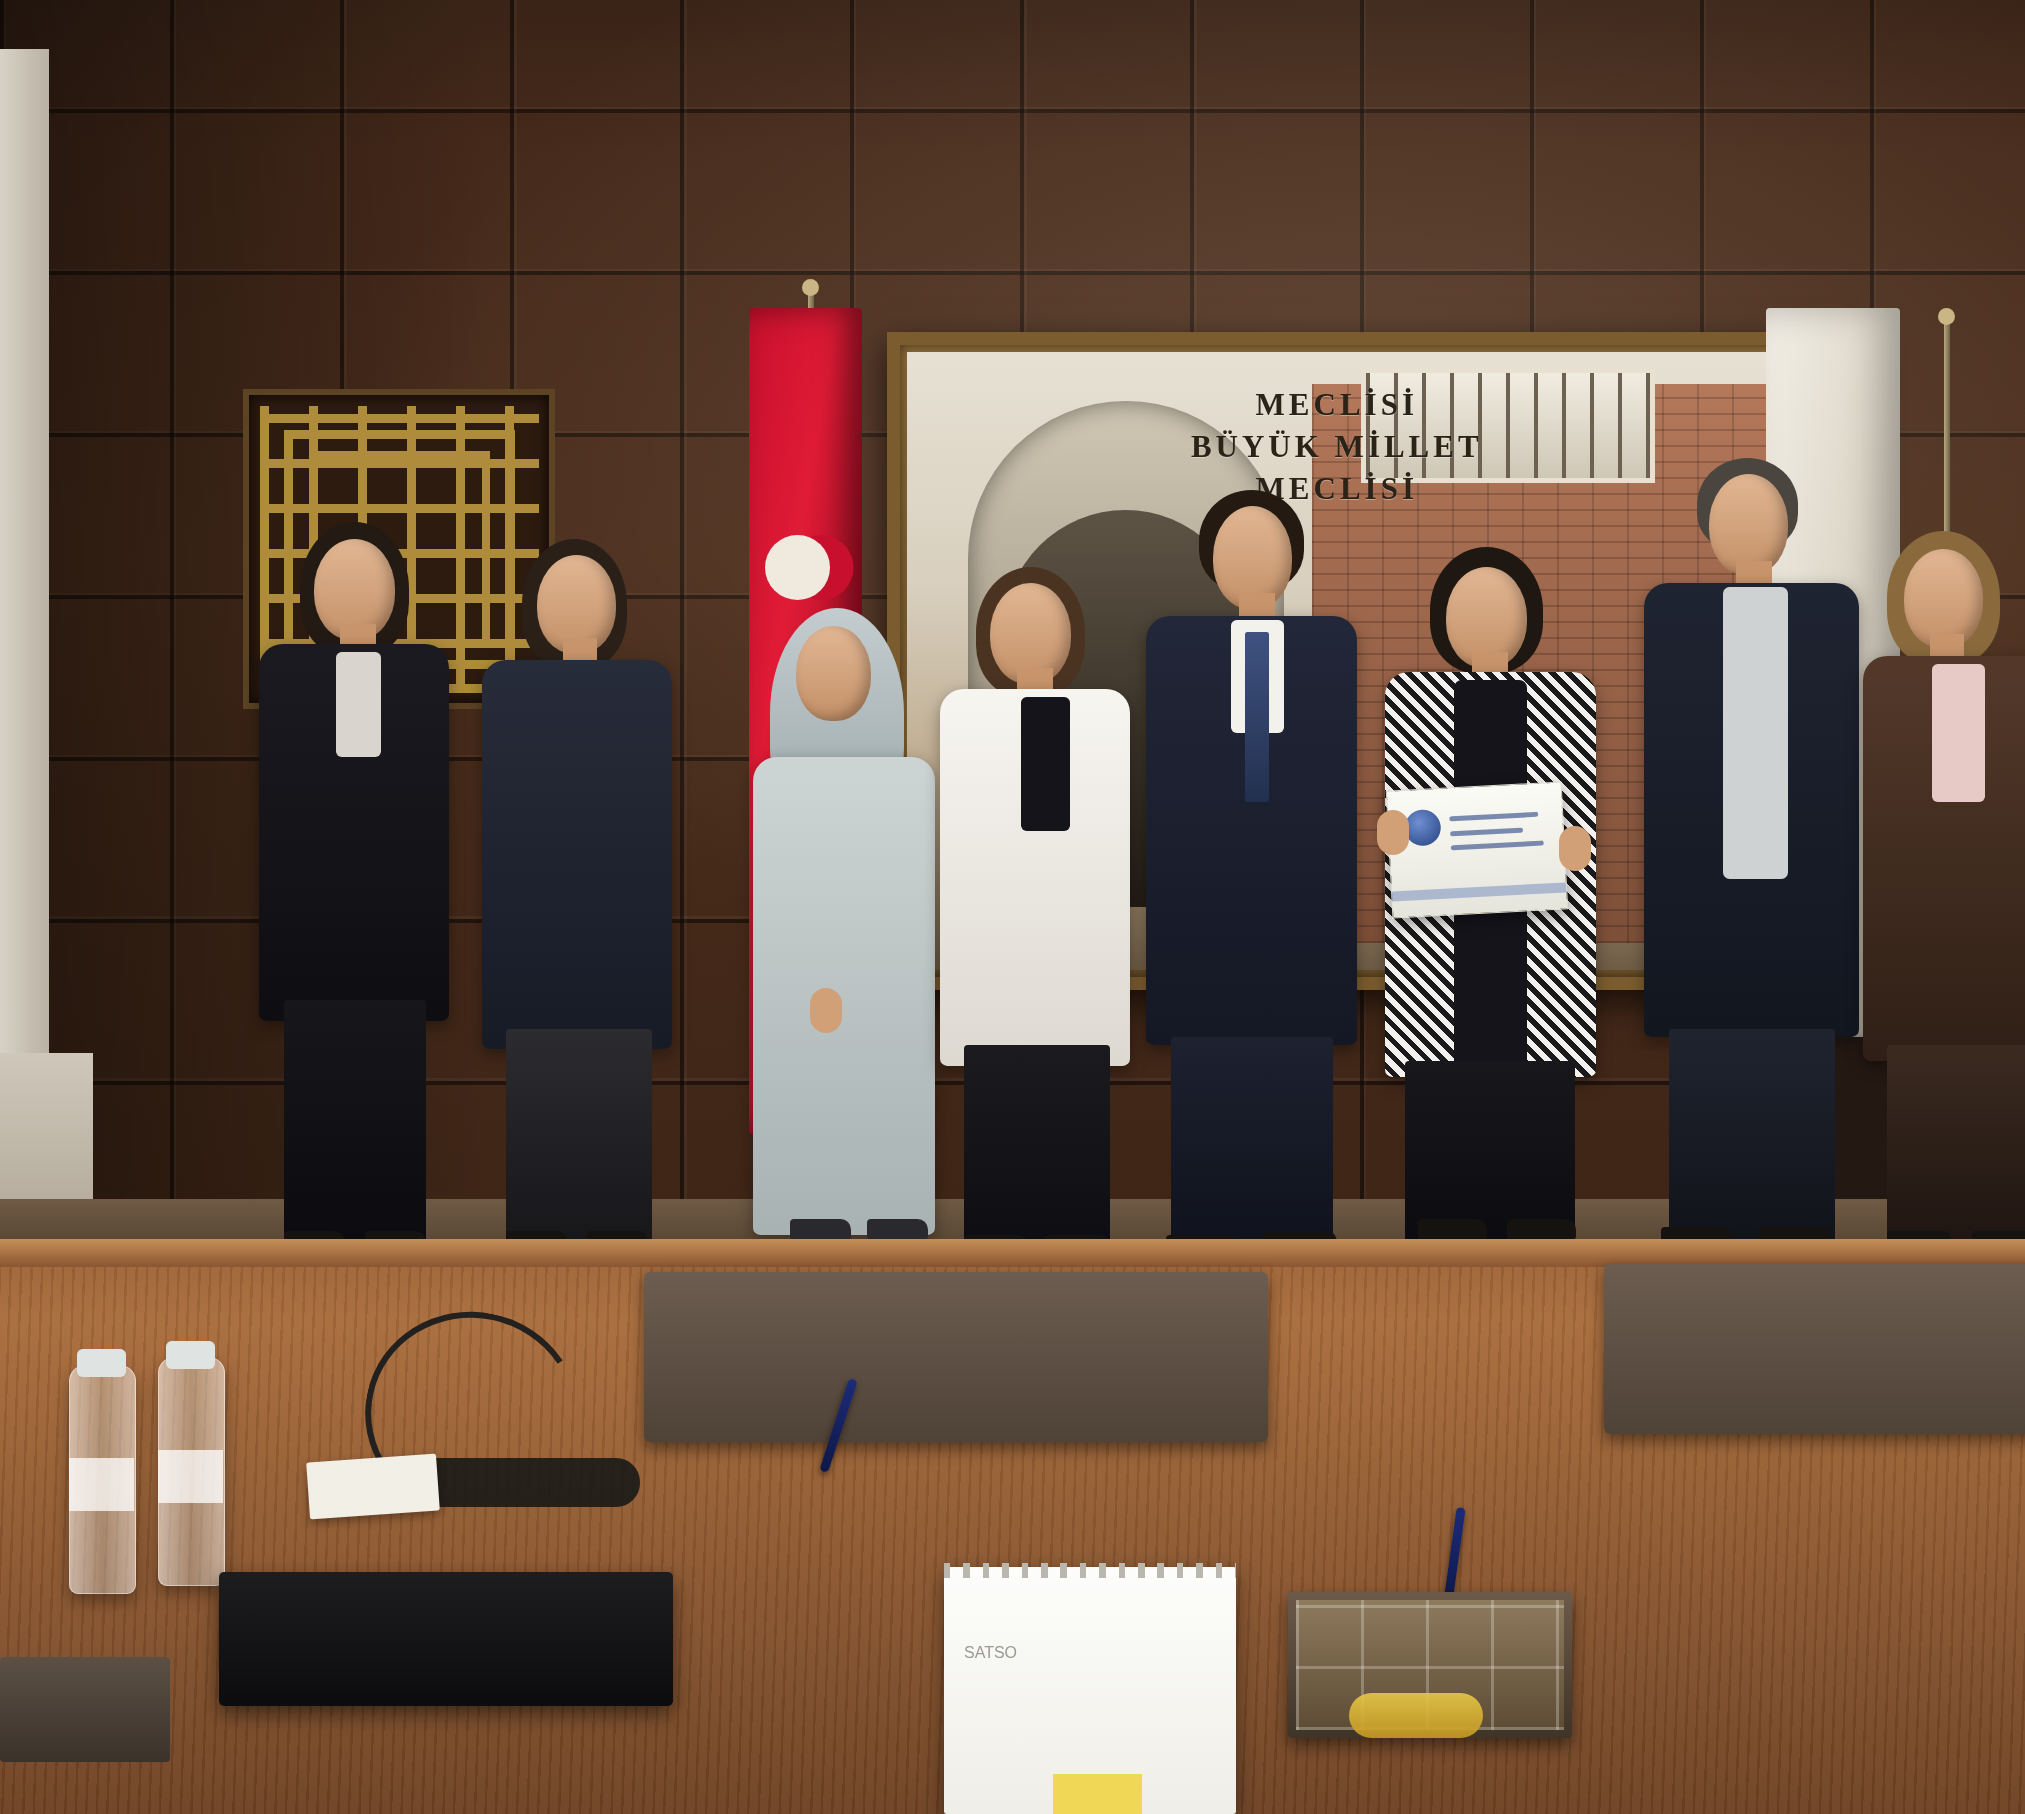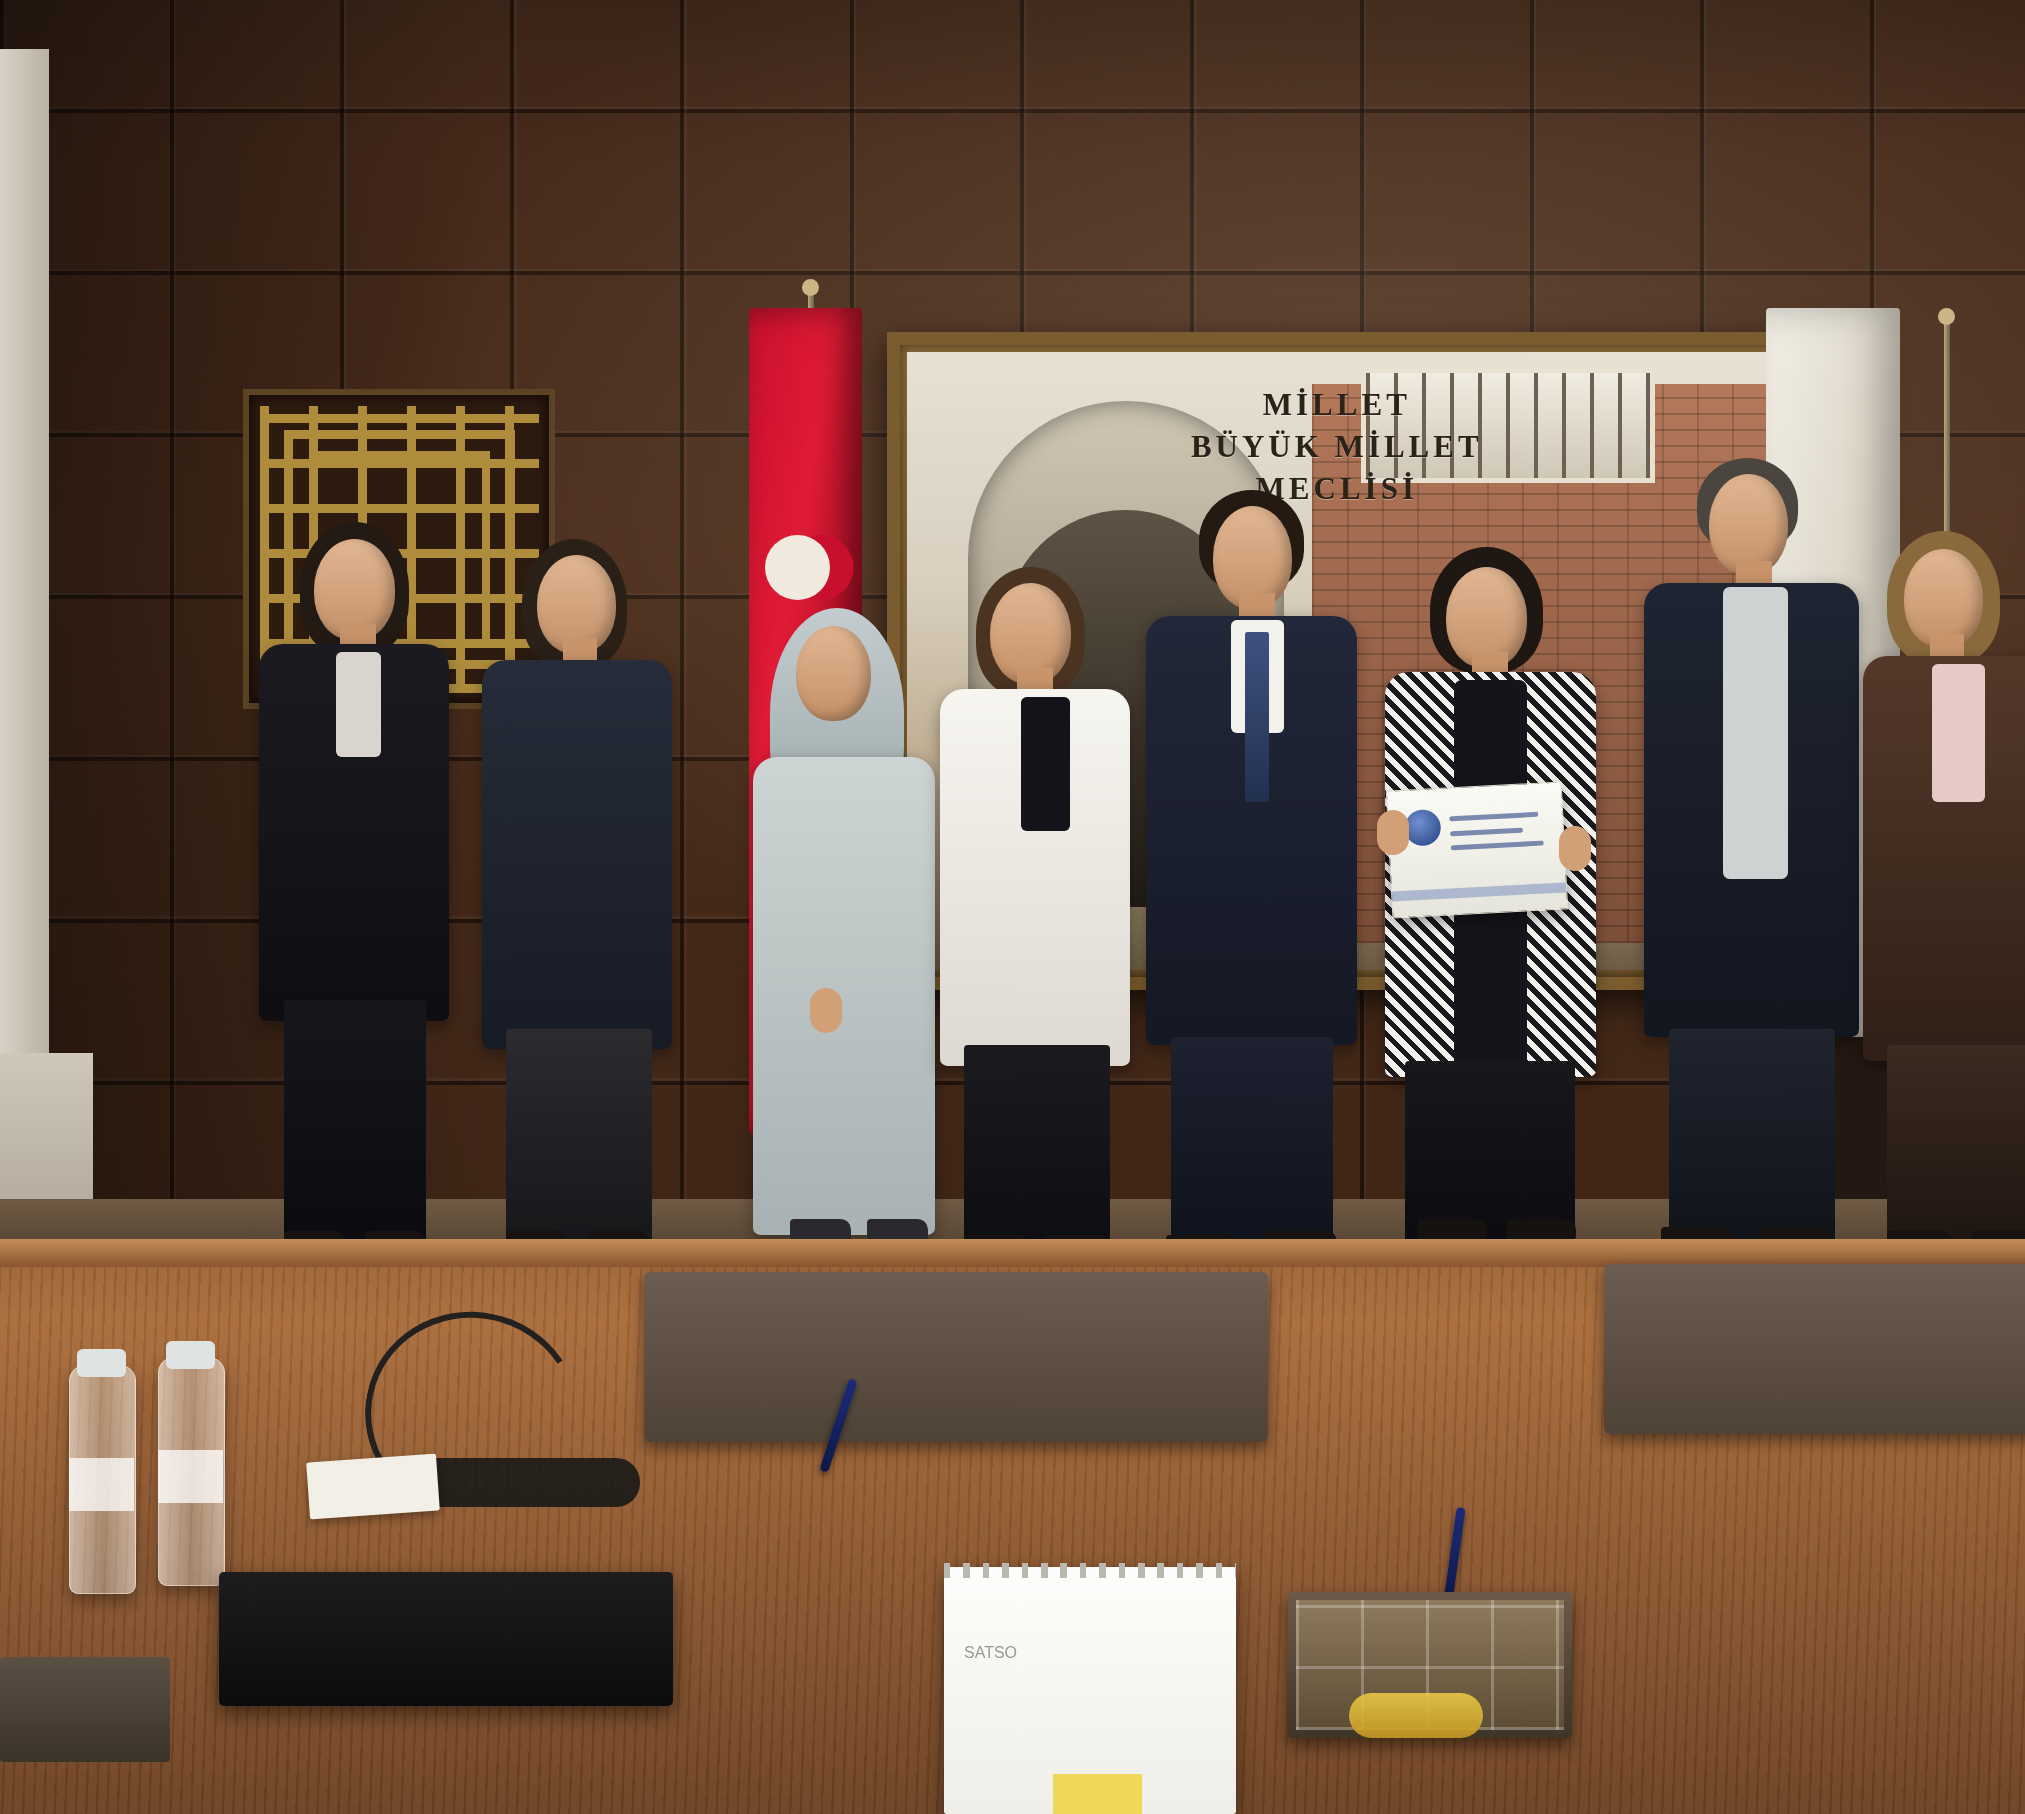--- a/index.html
+++ b/index.html
@@ -282,21 +282,21 @@
   </div>
 
   <div class="frame">
     <div class="frame-mat">
       <div class="painting">
         <div class="paint-arch">
           <div class="paint-arch-in"></div>
         </div>
         <div class="paint-brick"></div>
         <div class="paint-window"></div>
-        <div class="paint-text"><span>MİLLET</span><br><span>BÜYÜK MİLLET MECLİSİ</span></div>
+        <div class="paint-text"><span>MECLİSİ</span><br><span>BÜYÜK MİLLET MECLİSİ</span></div>
       </div>
     </div>
   </div>
 
   <div class="pole" style="left:808px;top:292px;height:851px;"></div>
   <div class="pole-top" style="left:802px;top:279px;"></div>
   <div class="flag-tr">
     <div class="moon"></div>
   </div>
 

